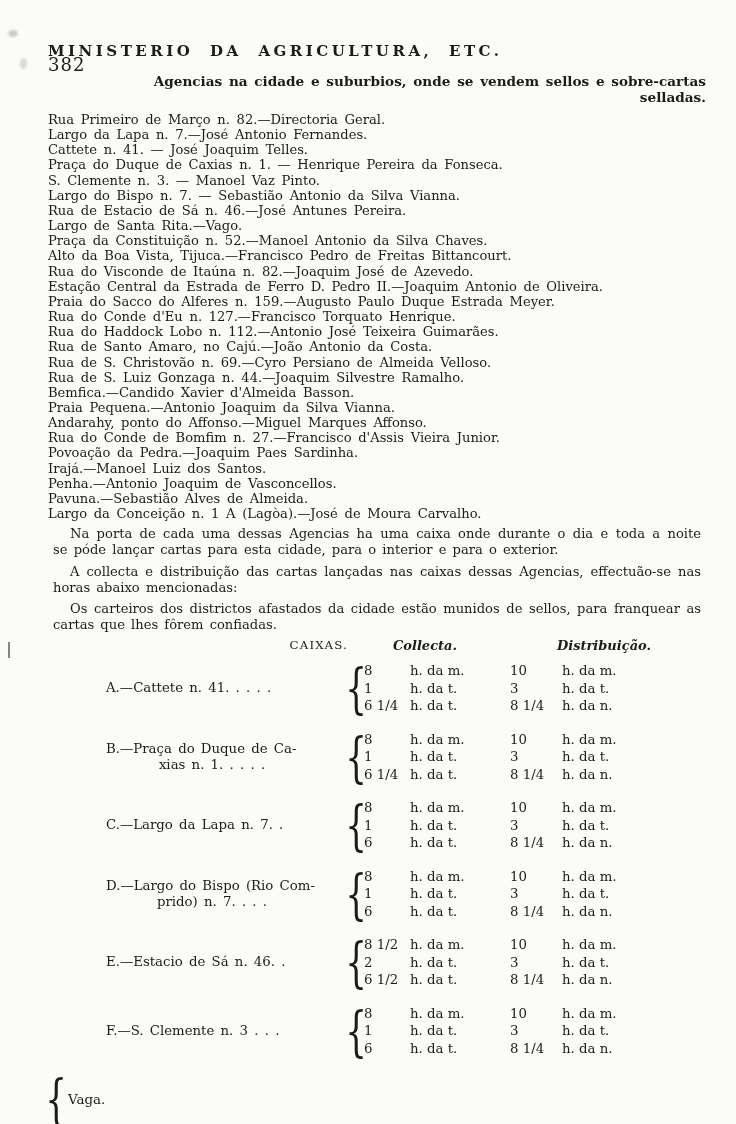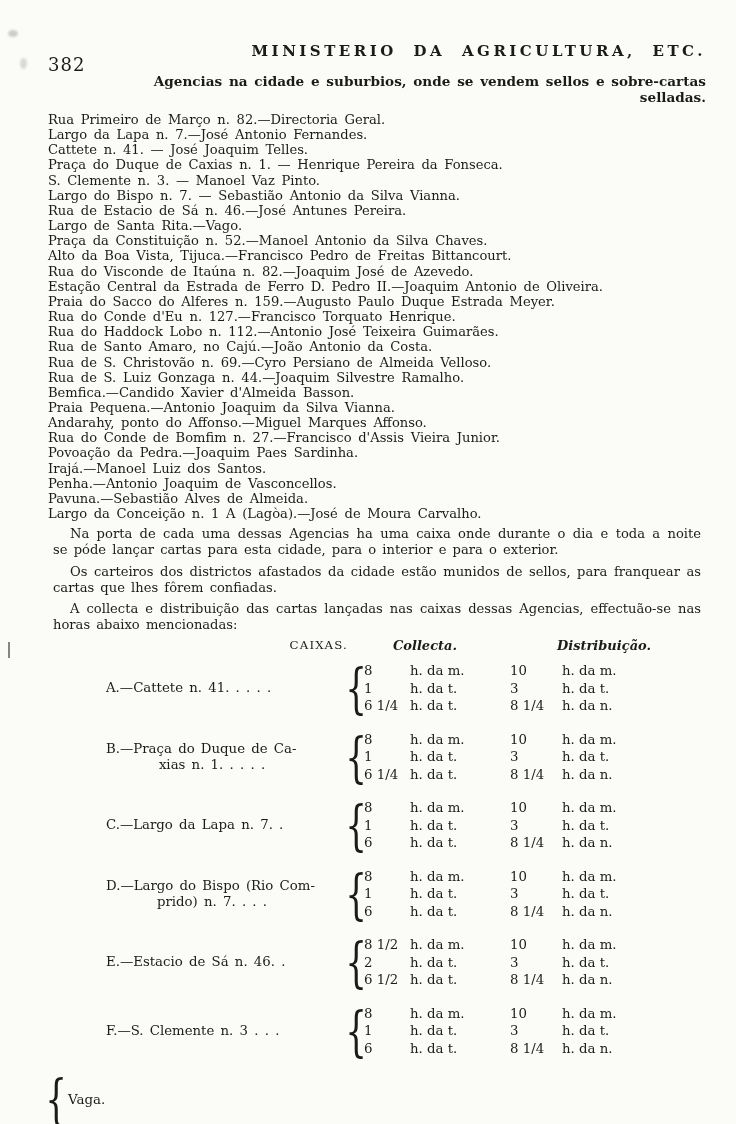--- a/index.html
+++ b/index.html
@@ -11,21 +11,21 @@
   }
   .page{padding:42px 30px 0 48px;position:relative;}
   
   .smudge{position:absolute;border-radius:50%;filter:blur(1px);background:#a9a8a0;opacity:.55;}
   .smudge.s1{left:8px;top:30px;width:10px;height:7px;}
   .smudge.s2{left:20px;top:58px;width:7px;height:11px;opacity:.4;}
   .margin-tick{position:absolute;left:8px;top:642px;width:2px;height:16px;background:#55524c;opacity:.7;}
   
   .head-row{position:relative;height:22px;}
   .page-num{position:absolute;left:0;top:12px;font-size:18px;letter-spacing:1px;}
-  .running-head{text-align:right;font-weight:bold;font-size:15px;letter-spacing:3.5px;word-spacing:8px;}
+  .running-head{text-align:left;font-weight:bold;font-size:15px;letter-spacing:3.5px;word-spacing:8px;}
   .section-title{text-align:right;font-weight:bold;font-size:13.6px;line-height:16px;margin-top:9px;word-spacing:2px;}
   
   .agency-list{margin-top:7px;}
   .agency-line{font-size:13.1px;line-height:15.15px;word-spacing:2.5px;white-space:nowrap;}
   
   .paragraphs{margin-top:1px;}
   .paragraphs p{margin:5px;font-size:13.1px;line-height:16.2px;text-indent:17px;text-align:justify;word-spacing:2px;}
   
   .sched-table{margin-top:5px;}
   .table-captions{display:flex;font-size:13px;margin-bottom:3px;}
@@ -88,22 +88,22 @@
       <div class="agency-line">Rua do Conde de Bomfim n. 27.—Francisco d'Assis Vieira Junior.</div>
       <div class="agency-line">Povoação da Pedra.—Joaquim Paes Sardinha.</div>
       <div class="agency-line">Irajá.—Manoel Luiz dos Santos.</div>
       <div class="agency-line">Penha.—Antonio Joaquim de Vasconcellos.</div>
       <div class="agency-line">Pavuna.—Sebastião Alves de Almeida.</div>
       <div class="agency-line">Largo da Conceição n. 1 A (Lagòa).—José de Moura Carvalho.</div>
     </div>
 
   <div class="paragraphs">
       <p>Na porta de cada uma dessas Agencias ha uma caixa onde durante o dia e toda a noite se póde lançar cartas para esta cidade, para o interior e para o exterior.</p>
+      <p>A collecta e distribuição das cartas lançadas nas caixas dessas Agencias, effectuão-se nas horas abaixo mencionadas:</p>
       <p>Os carteiros dos districtos afastados da cidade estão munidos de sellos, para franquear as cartas que lhes fôrem confiadas.</p>
-      <p>A collecta e distribuição das cartas lançadas nas caixas dessas Agencias, effectuão-se nas horas abaixo mencionadas:</p>
     </div>
 
   <div class="sched-table">
     <div class="table-captions">
       <div class="cap-caixas">CAIXAS.</div>
       <div class="cap-collecta">Collecta.</div>
       <div class="cap-dist">Distribuição.</div>
     </div>
     <div id="rows-host">
   <div class="trow">

